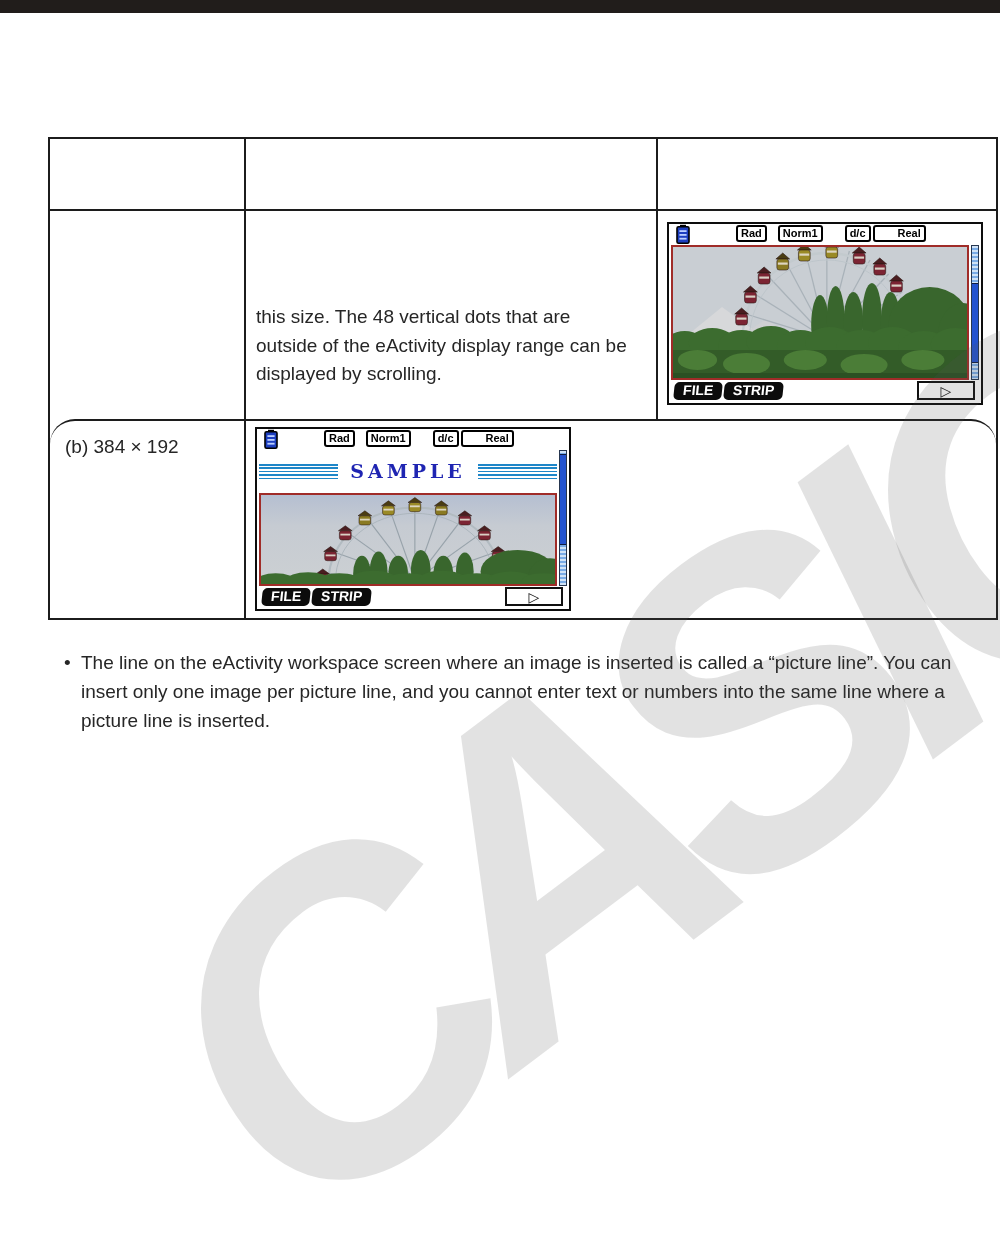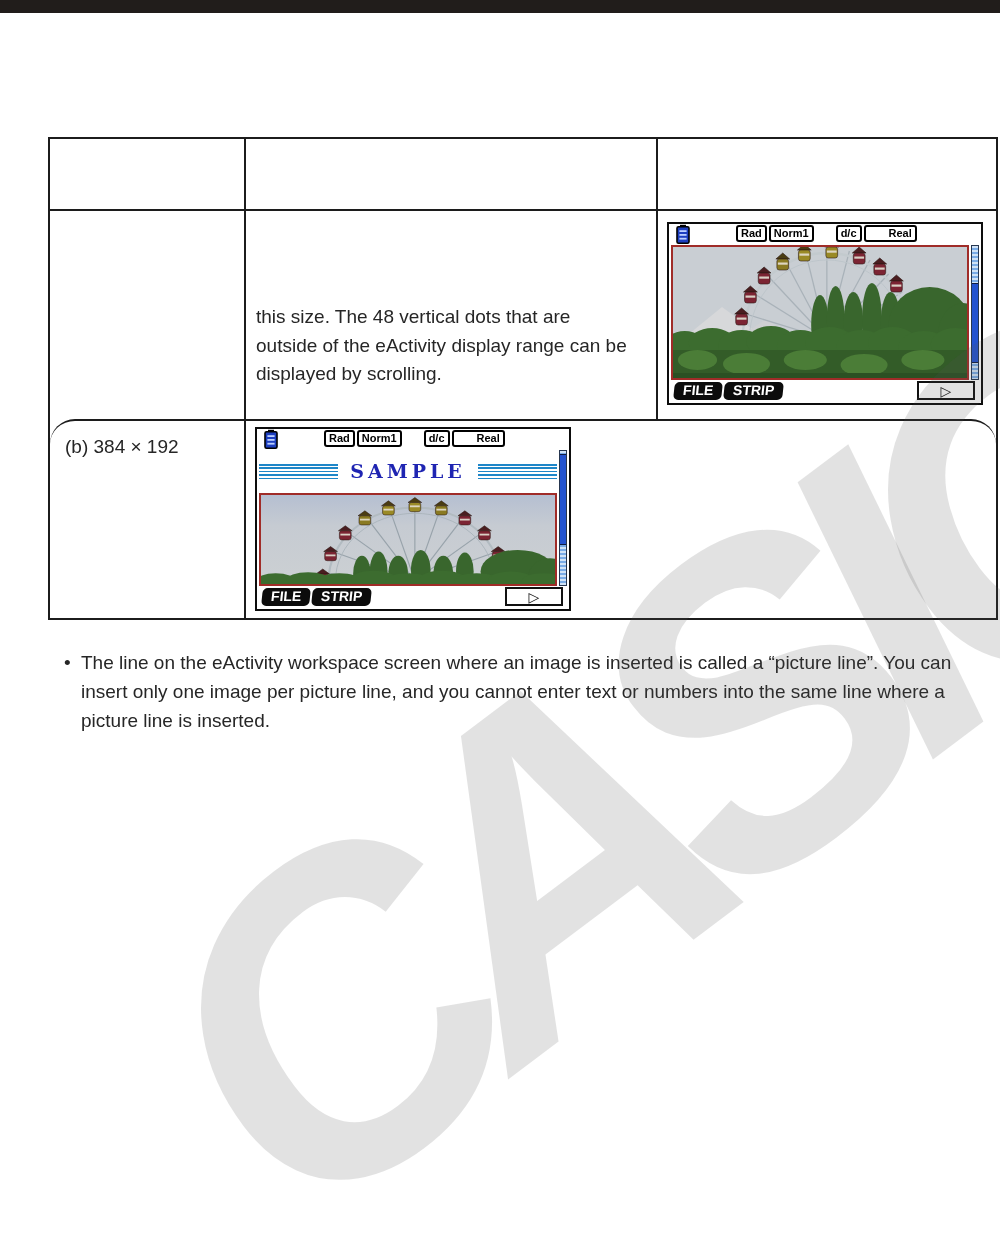--- a/index.html
+++ b/index.html
@@ -27,21 +27,21 @@
   
   .screen { width:316px; background:#ffffff; border:2px solid #0d0d0d; padding:1px 2px; display:flex; flex-direction:column; }
   .scr-1 { margin:11px 0 0 9px; height:183px; }
   .scr-2 { margin:6px 0 0 9px; height:184px; }
 
   .scr-status { height:20px; display:flex; align-items:flex-start; padding-left:5px; flex:0 0 auto; }
   .battery { width:14px; height:20px; margin-top:-1px; }
   .badge { display:inline-block; border:2px solid #000; border-radius:3px; background:#fff;
            font-weight:bold; font-size:11px; line-height:13px; padding:0 3px; letter-spacing:0; color:#000; }
   .b-rad   { margin-left:46px; }
-  .b-norm  { margin-left:2px; }
+  .b-norm  { margin-left:11px; }
   .b-dc    { margin-left:22px; }
   .b-real  { margin-left:2px;padding-left:23px; }
 
   .scr-mid { flex:1 1 auto; display:flex; min-height:0; }
   .pic-col { flex:1 1 auto; display:flex; flex-direction:column; min-width:0; }
   .pic { flex:1 1 auto; border:2px solid #a02c28; min-height:0; position:relative; overflow:hidden; }
   .pic svg { display:block; width:100%; height:100%; }
 
   .sample-row { flex:0 0 26px; display:flex; align-items:center; padding:2px 0 3px; }
   .stripe { flex:1 1 auto; height:15px;

